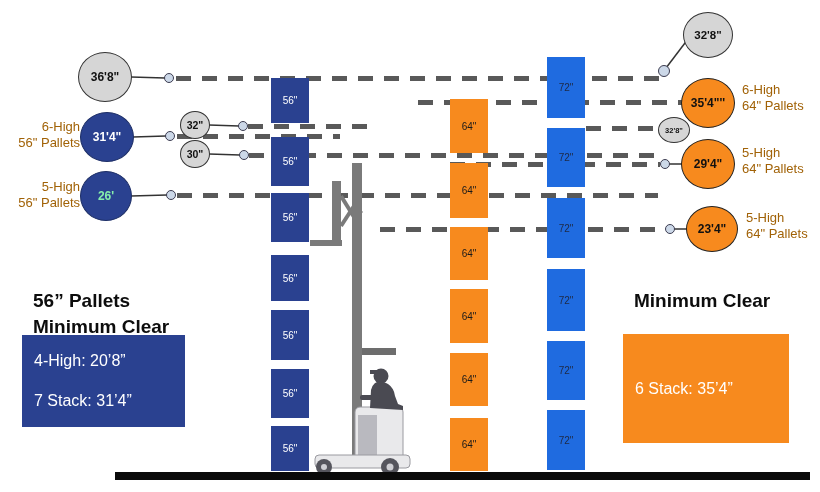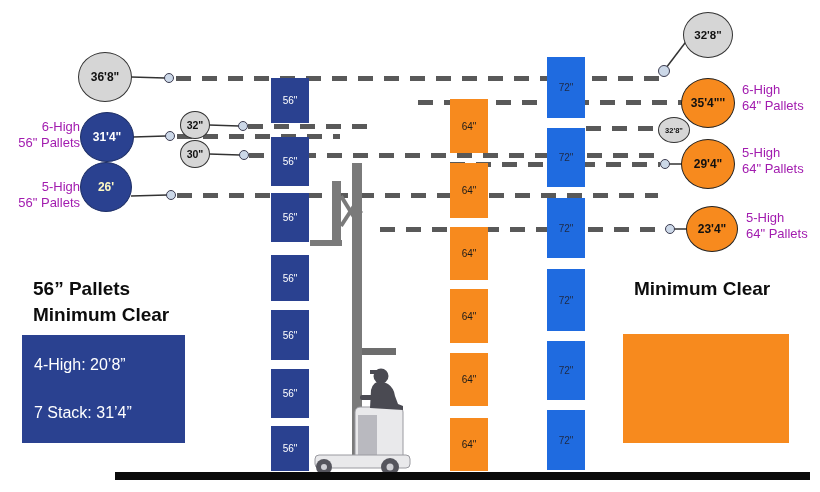--- a/index.html
+++ b/index.html
@@ -5,46 +5,47 @@
   html,body{margin:0;padding:0;background:#ffffff;}
   #stage{position:relative;width:820px;height:492px;background:#ffffff;
          font-family:"Liberation Sans",sans-serif;overflow:hidden;}
   .dash{position:absolute;height:5px;z-index:1;}
   .stack-box{position:absolute;display:flex;align-items:center;justify-content:center;
              font-size:10px;z-index:2;}
   .callout{position:absolute;border-radius:50%;display:flex;align-items:center;justify-content:center;
            font-weight:bold;border:1.6px solid #333;box-sizing:border-box;z-index:4;text-align:center;}
   .dot{position:absolute;border-radius:50%;border:1.5px solid #3c3c50;box-sizing:border-box;z-index:4;}
   .overlay{position:absolute;left:0;top:0;z-index:3;pointer-events:none;}
-  .side-label{position:absolute;font-size:13px;line-height:16px;color:#a21caf;z-index:4;white-space:nowrap;}
+  .side-label{position:absolute;font-size:13px;line-height:16px;color:#a16207;z-index:4;white-space:nowrap;}
   .panel-heading{position:absolute;font-size:19px;font-weight:bold;line-height:26px;color:#0d0d0d;
-                 z-index:4;white-space:nowrap;}
+                 z-index:4;white-space:nowrap;margin-top:12px;}
   .panel-box{position:absolute;display:flex;flex-direction:column;justify-content:space-around;
              padding:6px 12px;box-sizing:border-box;color:#ffffff;font-size:16px;z-index:4;white-space:nowrap;}
   .ground{position:absolute;z-index:5;}
   #forklift{position:absolute;left:300px;top:160px;z-index:3;}
 </style>
 </head>
 <body>
 
 <div id="stage">
 
   <div class="panel-heading" style="left:33px;top:276px">
     <div>56” Pallets</div>
     <div>Minimum Clear</div>
   </div>
-  <div class="panel-box" id="left-panel-box" style="left: 22px; top: 335px; width: 163px; height: 108px; background: rgb(42, 65, 144);">
+  <div class="panel-box" id="left-panel-box" style="left: 22px; top: 335px; width: 163px; height: 92px; background: rgb(42, 65, 144);">
     <div>4-High: 20’8”</div>
     <div>7 Stack: 31’4”</div>
   </div>
 
   <div class="panel-heading" style="left:634px;top:276px">
     <div>Minimum Clear</div>
   </div>
   <div class="panel-box" id="right-panel-box" style="left: 623px; top: 334px; width: 166px; height: 109px; background: rgb(247, 138, 30);">
+    <div>6 Stack: 35’4”</div>
   </div>
 
   <svg id="forklift" width="140" height="320" viewBox="0 0 140 320">
     <rect x="32" y="21" width="9" height="61" fill="#7a7a7a"></rect>
     <line x1="41" y1="36" x2="54" y2="57" stroke="#7a7a7a" stroke-width="4"></line>
     <line x1="41" y1="66" x2="54" y2="46" stroke="#7a7a7a" stroke-width="4"></line>
     <polygon points="53,42 63,52 53,62" fill="#7a7a7a"></polygon>
     <rect x="10" y="80" width="32" height="6" fill="#7a7a7a"></rect>
     <rect x="52" y="3" width="10" height="293" fill="#7a7a7a"></rect>
     <rect x="62" y="188" width="34" height="7" fill="#6d6d6d"></rect>
@@ -143,21 +144,21 @@
     <div class="dot" style="left: 164px; top: 73px; width: 10px; height: 10px; background: rgb(204, 216, 232);"></div>
     <div class="dot" style="left: 165px; top: 131px; width: 10px; height: 10px; background: rgb(204, 216, 232);"></div>
     <div class="dot" style="left: 166px; top: 190px; width: 10px; height: 10px; background: rgb(204, 216, 232);"></div>
     <div class="dot" style="left: 238px; top: 121px; width: 10px; height: 10px; background: rgb(204, 216, 232);"></div>
     <div class="dot" style="left: 239px; top: 150px; width: 10px; height: 10px; background: rgb(204, 216, 232);"></div>
     <div class="dot" style="left: 658px; top: 65px; width: 12px; height: 12px; background: rgb(204, 216, 232);"></div>
     <div class="dot" style="left: 660px; top: 159px; width: 10px; height: 10px; background: rgb(204, 216, 232);"></div>
     <div class="dot" style="left: 665px; top: 224px; width: 10px; height: 10px; background: rgb(204, 216, 232);"></div>
     <div class="callout" style="left: 78px; top: 52px; width: 54px; height: 50px; background: rgb(214, 214, 214); color: rgb(17, 17, 17); font-size: 12px; border-color: rgb(51, 51, 51);">36'8"</div>
     <div class="callout" style="left: 80px; top: 112px; width: 54px; height: 50px; background: rgb(42, 65, 144); color: rgb(255, 255, 255); font-size: 12px; border-color: rgb(30, 47, 102);">31'4"</div>
-    <div class="callout" style="left: 80px; top: 162px; width: 52px; height: 50px; background: rgb(42, 65, 144); color: #fef9c3; font-size: 12px; border-color: rgb(30, 47, 102);">26'</div>
+    <div class="callout" style="left: 80px; top: 171px; width: 52px; height: 50px; background: rgb(42, 65, 144); color: #86efac; font-size: 12px; border-color: rgb(30, 47, 102);">26'</div>
     <div class="callout" style="left: 180px; top: 111px; width: 30px; height: 28px; background: rgb(214, 214, 214); color: rgb(17, 17, 17); font-size: 10.5px; border-color: rgb(51, 51, 51);">32"</div>
     <div class="callout" style="left: 180px; top: 140px; width: 30px; height: 28px; background: rgb(214, 214, 214); color: rgb(17, 17, 17); font-size: 10.5px; border-color: rgb(51, 51, 51);">30"</div>
     <div class="callout" style="left: 683px; top: 12px; width: 50px; height: 46px; background: rgb(214, 214, 214); color: rgb(17, 17, 17); font-size: 11.5px; border-color: rgb(51, 51, 51);">32'8"</div>
     <div class="callout" style="left: 681px; top: 78px; width: 54px; height: 50px; background: rgb(247, 138, 30); color: rgb(17, 17, 17); font-size: 12px; border-color: rgb(34, 34, 34);">35'4"''</div>
     <div class="callout" style="left: 658px; top: 117px; width: 32px; height: 26px; background: rgb(214, 214, 214); color: rgb(17, 17, 17); font-size: 7.5px; border-color: rgb(51, 51, 51);">32'8"</div>
     <div class="callout" style="left: 681px; top: 139px; width: 54px; height: 50px; background: rgb(247, 138, 30); color: rgb(17, 17, 17); font-size: 12px; border-color: rgb(34, 34, 34);">29'4"</div>
     <div class="callout" style="left: 686px; top: 206px; width: 52px; height: 46px; background: rgb(247, 138, 30); color: rgb(17, 17, 17); font-size: 12px; border-color: rgb(34, 34, 34);">23'4"</div>
     <div class="side-label" style="top: 119px; text-align: right; left: -40px; width: 120px;">
       <div>6-High</div>
       <div>56" Pallets</div>

